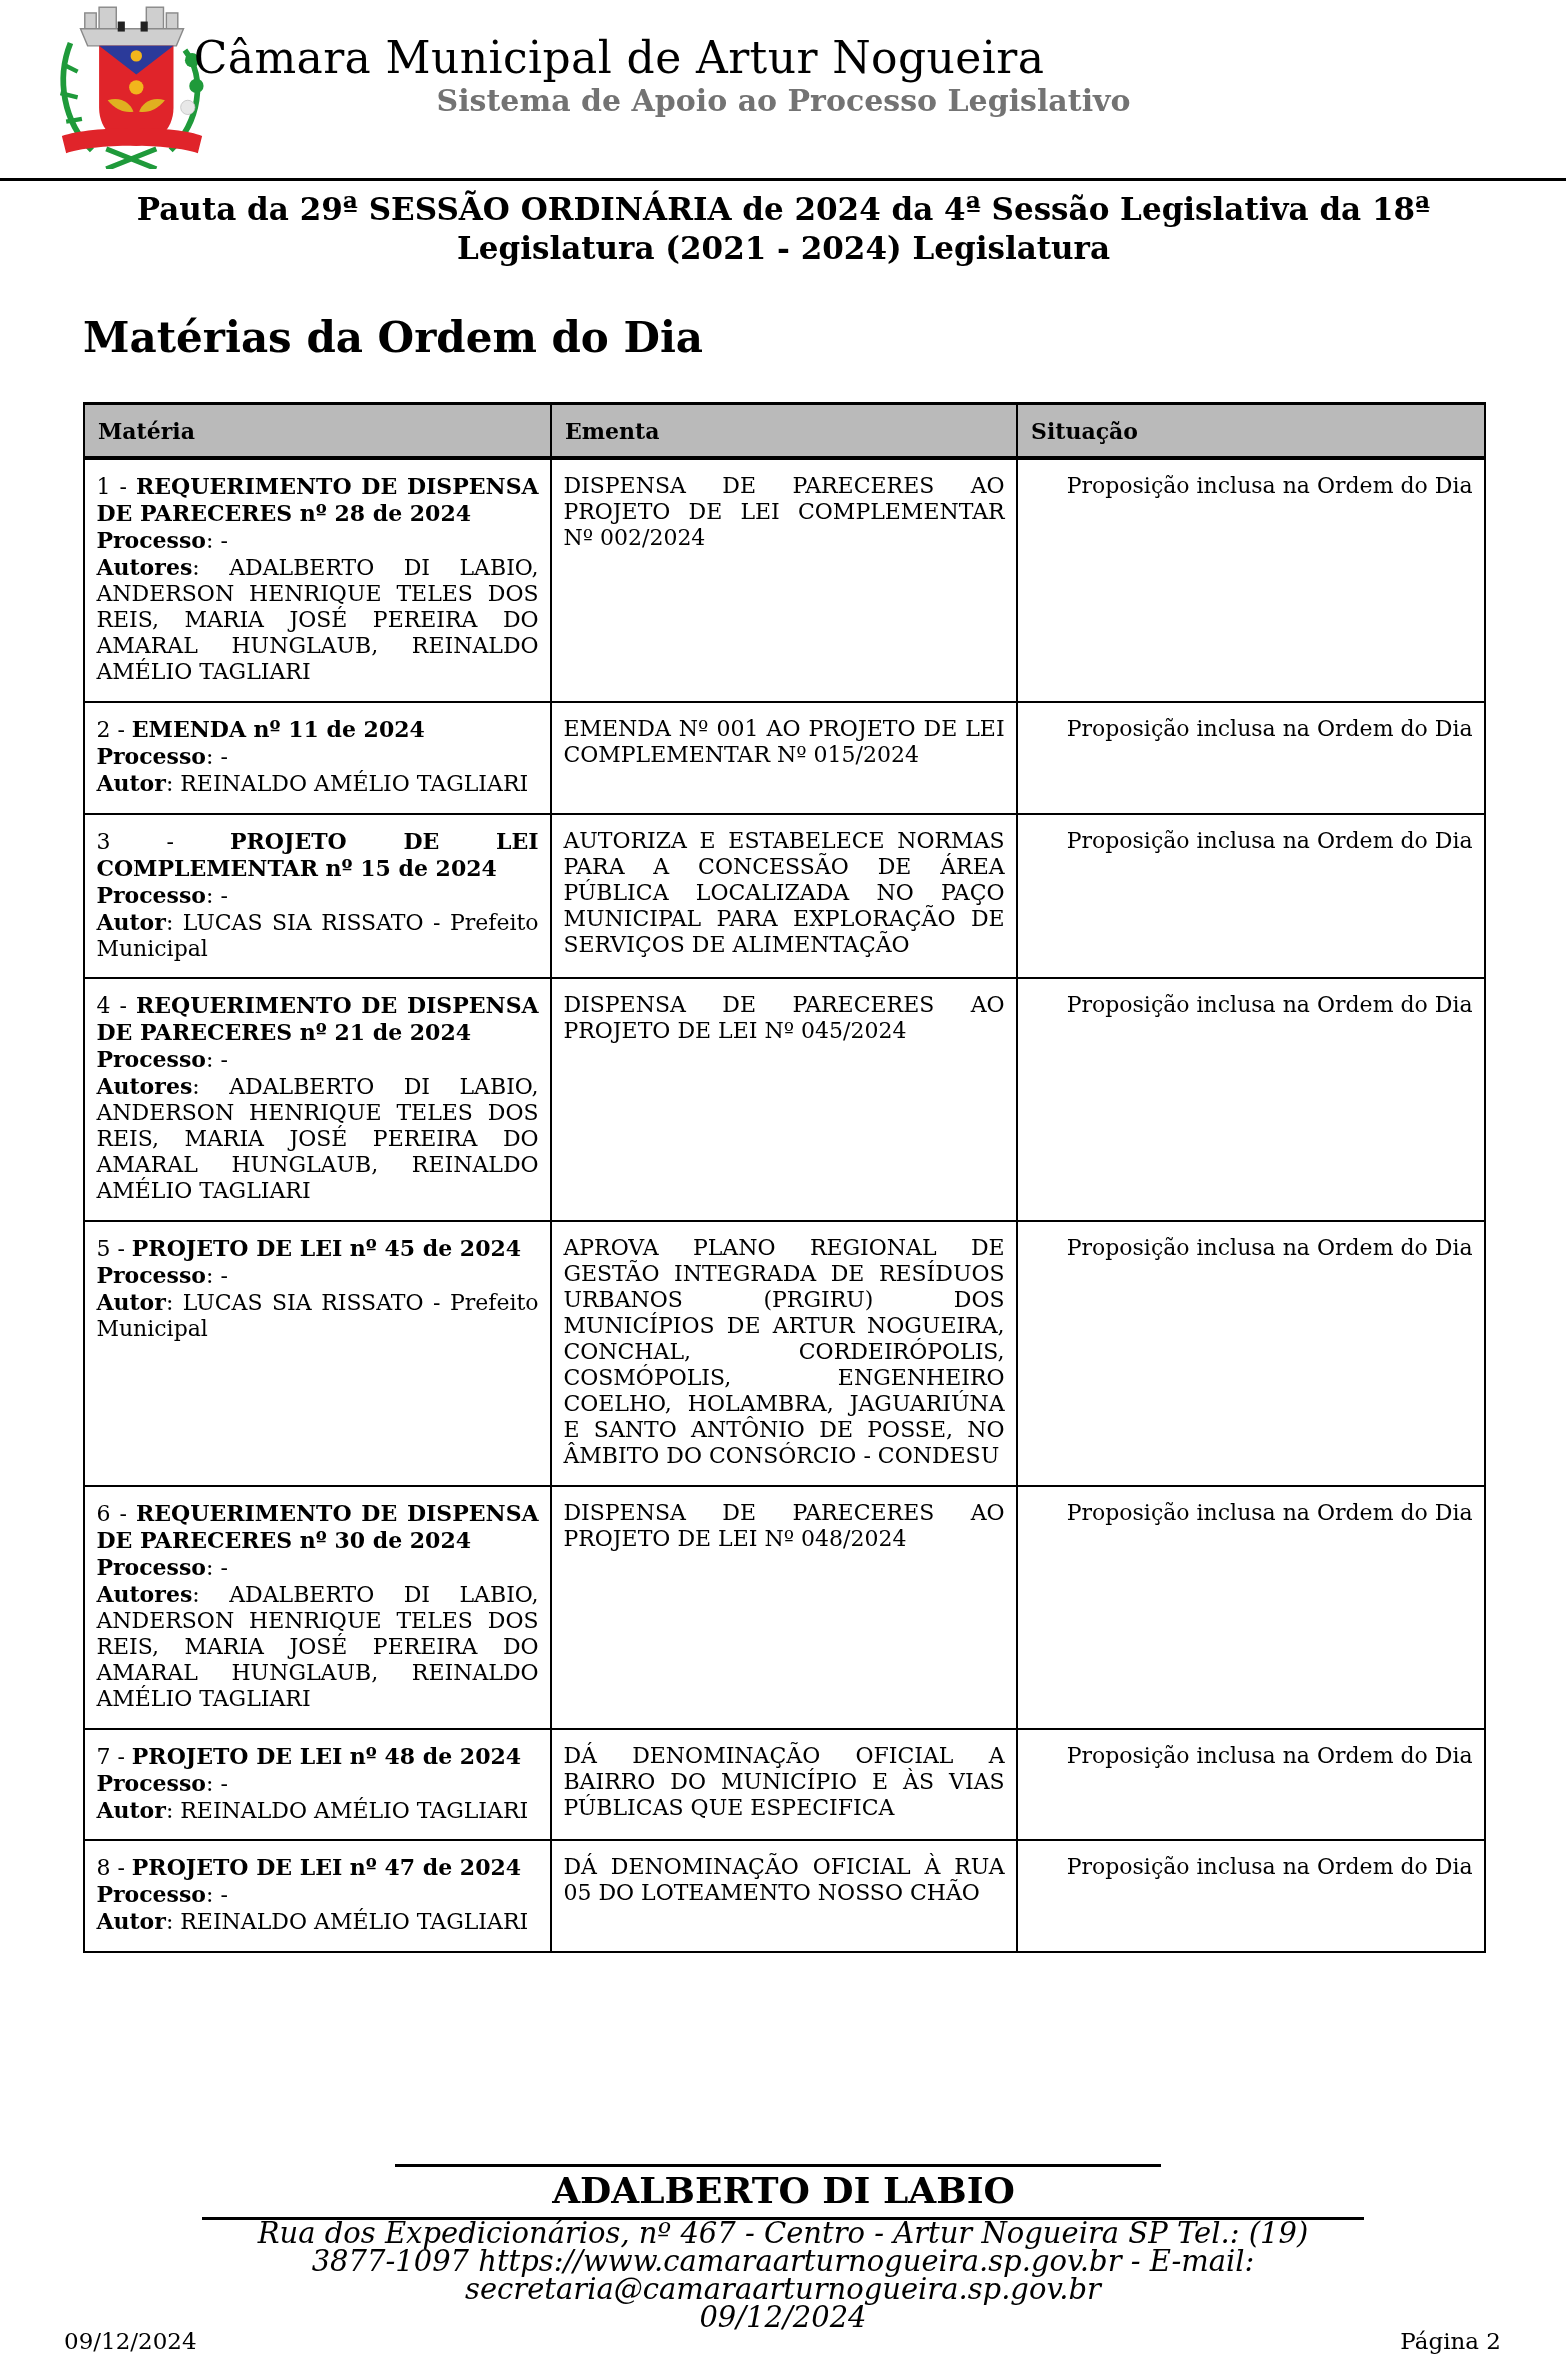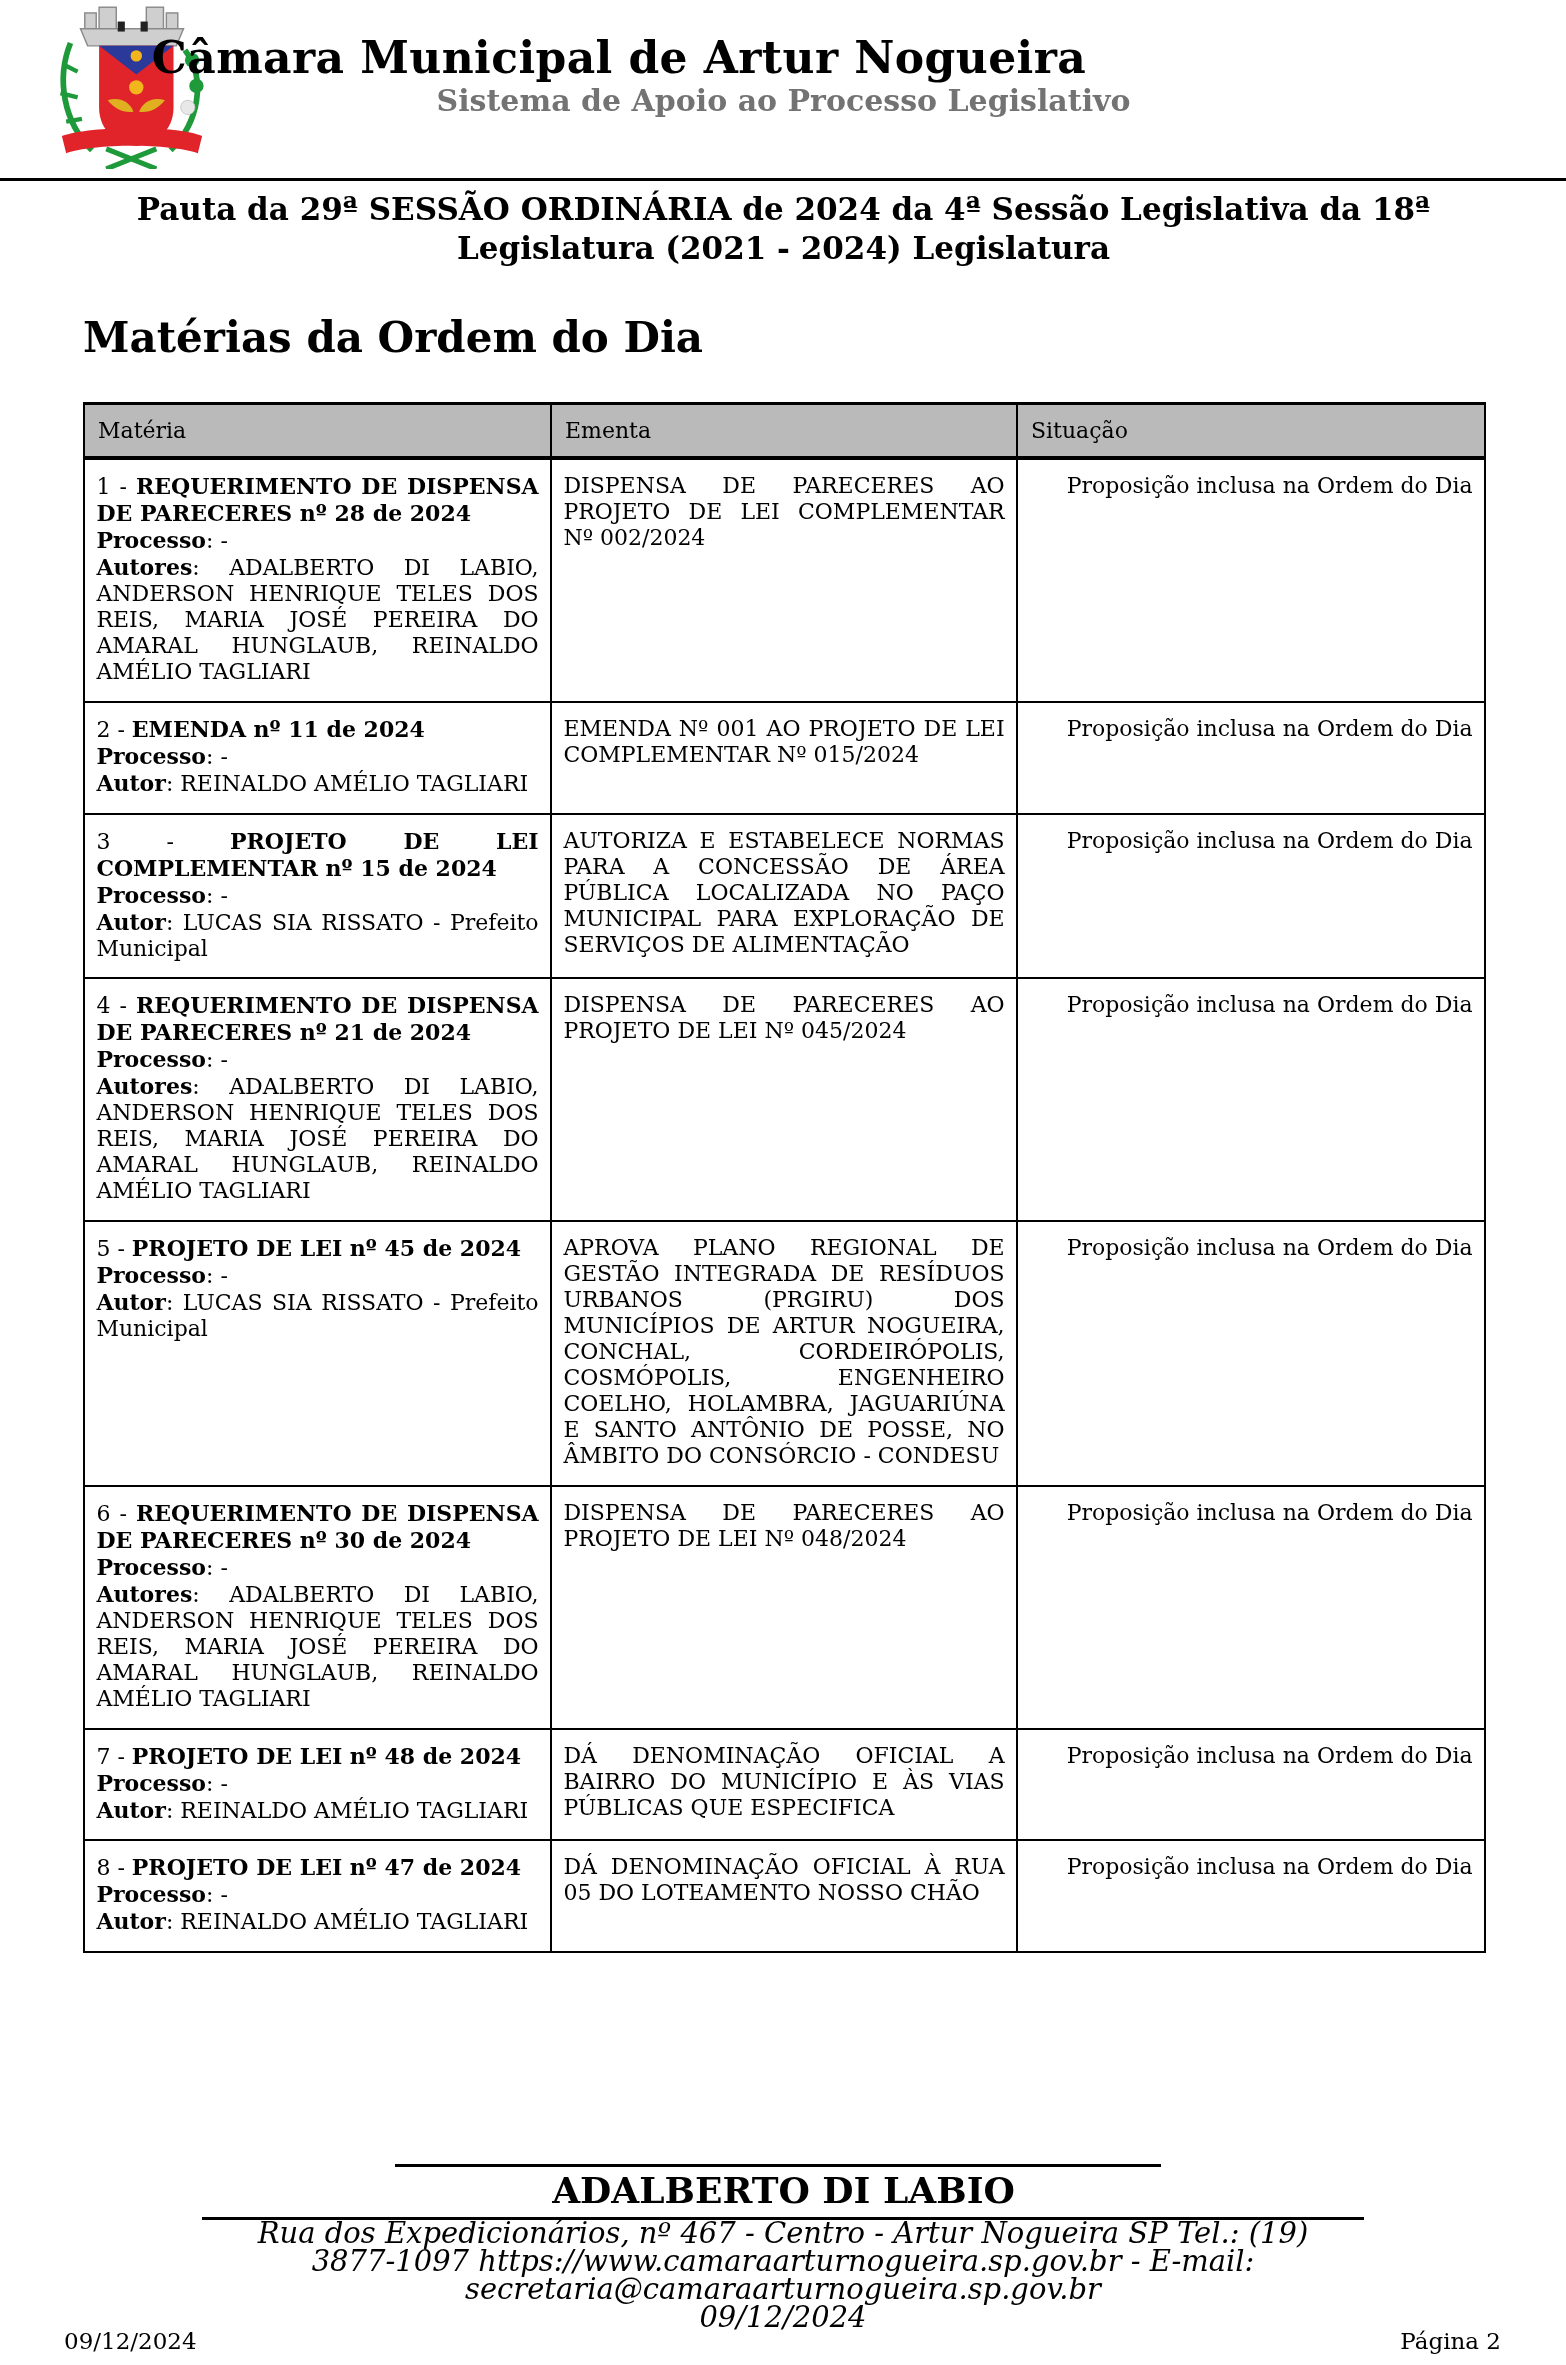--- a/index.html
+++ b/index.html
@@ -3,21 +3,21 @@
 <meta charset="utf-8">
 <style>
   html, body { margin: 0; padding: 0; background: #ffffff; }
   body {
     width: 1567px; height: 2366px; position: relative; overflow: hidden;
     font-family: "DejaVu Serif", serif; color: #000;
   }
   .logo { position: absolute; left: 49px; top: 0px; width: 166px; height: 169px; }
   .inst-title {
     position: absolute; left: 0; width: 1238px; top: 31px; text-align: center;
-    font-size: 44px; font-weight: bold; letter-spacing: 0.4px; line-height: 54px;
+    font-size: 44px; font-weight: normal; letter-spacing: 0.4px; line-height: 54px;
   }
   .inst-sub {
     position: absolute; left: 0; width: 1567px; top: 81px; text-align: center;
     font-size: 30px; font-weight: bold; color: #737373; line-height: 40px;
   }
   .hr-top { position: absolute; left: 0; top: 178px; width: 1567px; height: 2.9px; background: #000; }
   .session-title {
     position: absolute; left: 79px; width: 1409px; top: 190px; text-align: center;
     font-size: 31px; font-weight: bold; line-height: 39px;
   }
@@ -26,21 +26,21 @@
   }
   table.pauta {
     position: absolute; left: 83px; top: 402px; width: 1401px;
     border-collapse: collapse; table-layout: fixed;
     font-size: 22px; line-height: 26px;
   }
   table.pauta col.c1 { width: 467px; }
   table.pauta col.c2 { width: 466px; }
   table.pauta col.c3 { width: 468px; }
   table.pauta th {
-    background: #bababa; text-align: left; font-weight: normal; font-size: 22px;
+    background: #bababa; text-align: left; font-weight: bold; font-size: 22px;
     padding: 11.4px 11.4px 11.4px 13px; border: 2.1px solid #000; border-top-width: 3.6px; border-bottom-width: 4.3px;
     height: 28.6px;
   }
   table.pauta td {
     vertical-align: top; border: 2.1px solid #000; border-bottom-width: 2.9px;
     padding: 13px 11.4px 15.7px 11.4px;
   }
   td.materia { text-align: justify; }
   td.ementa { text-align: justify; text-align-last: left; }
   td.situacao { text-align: right; }

